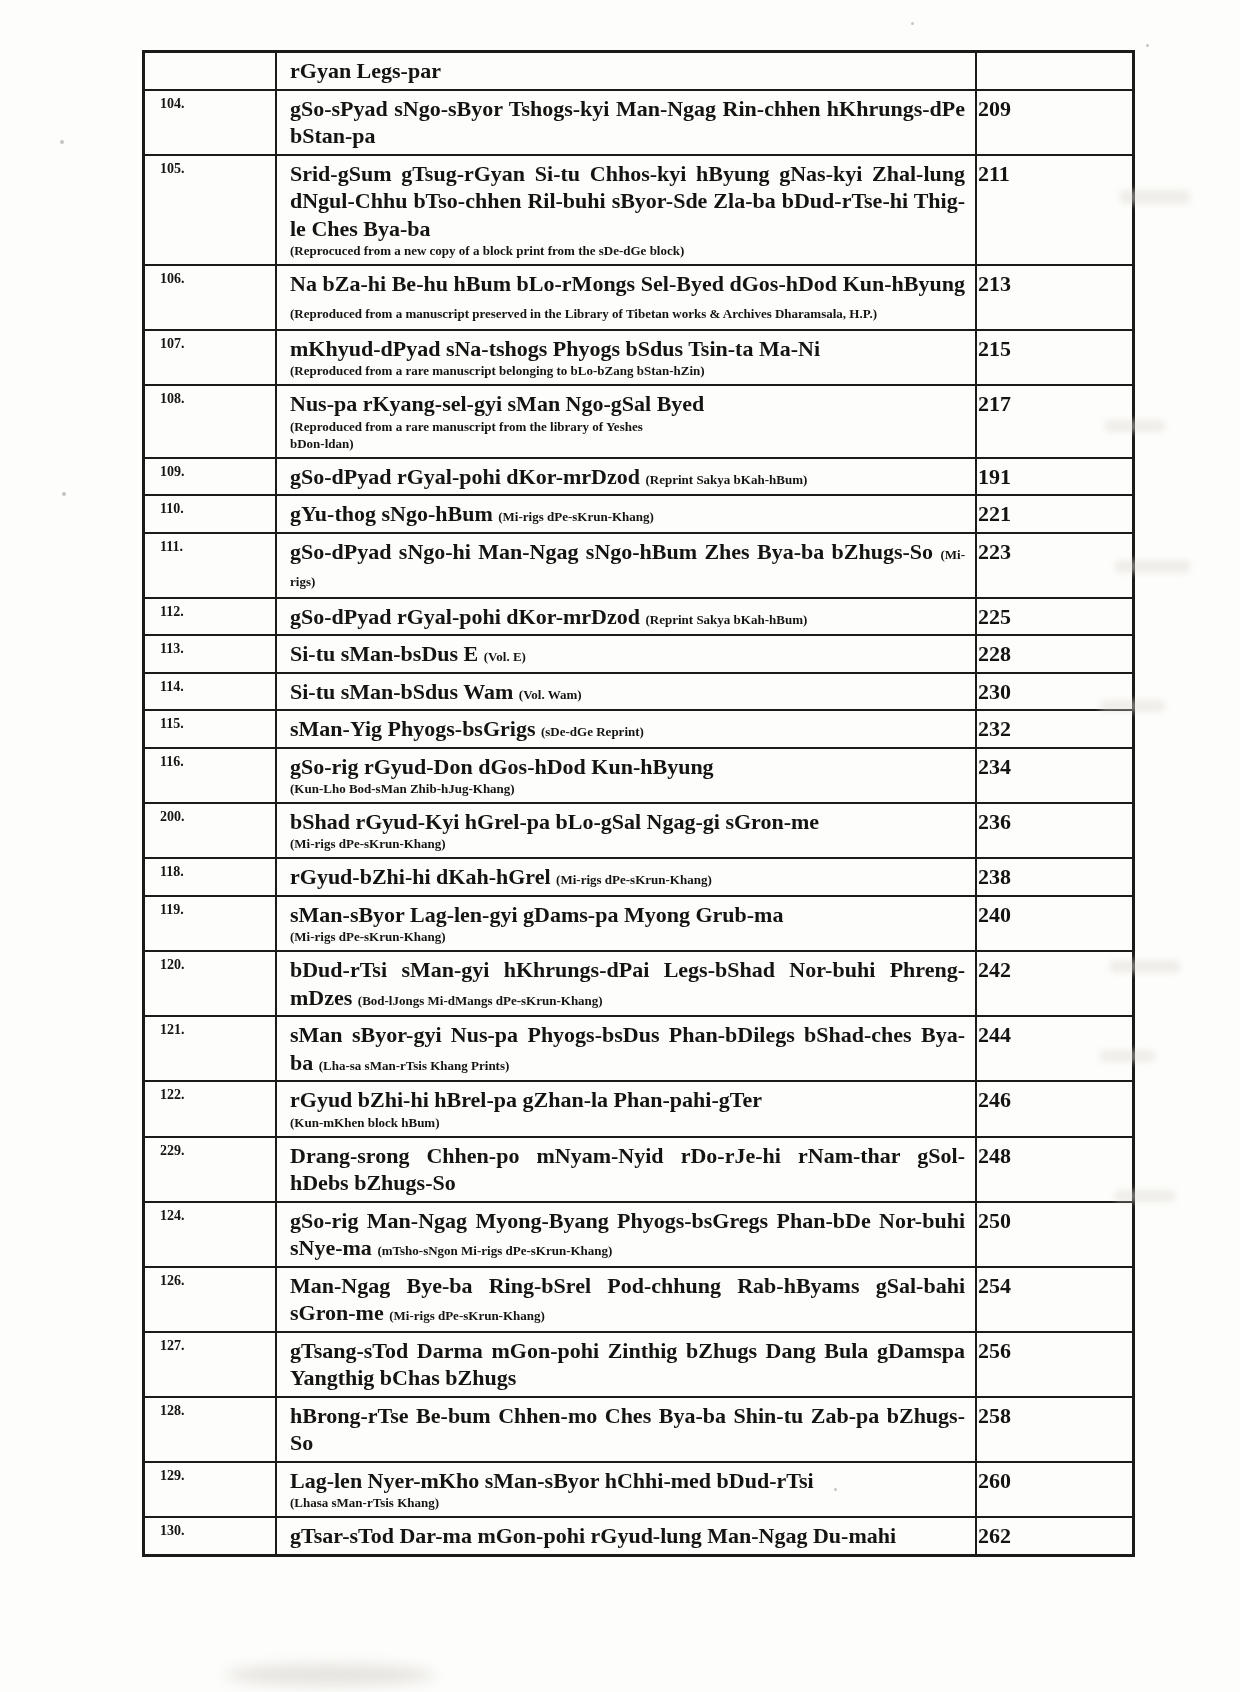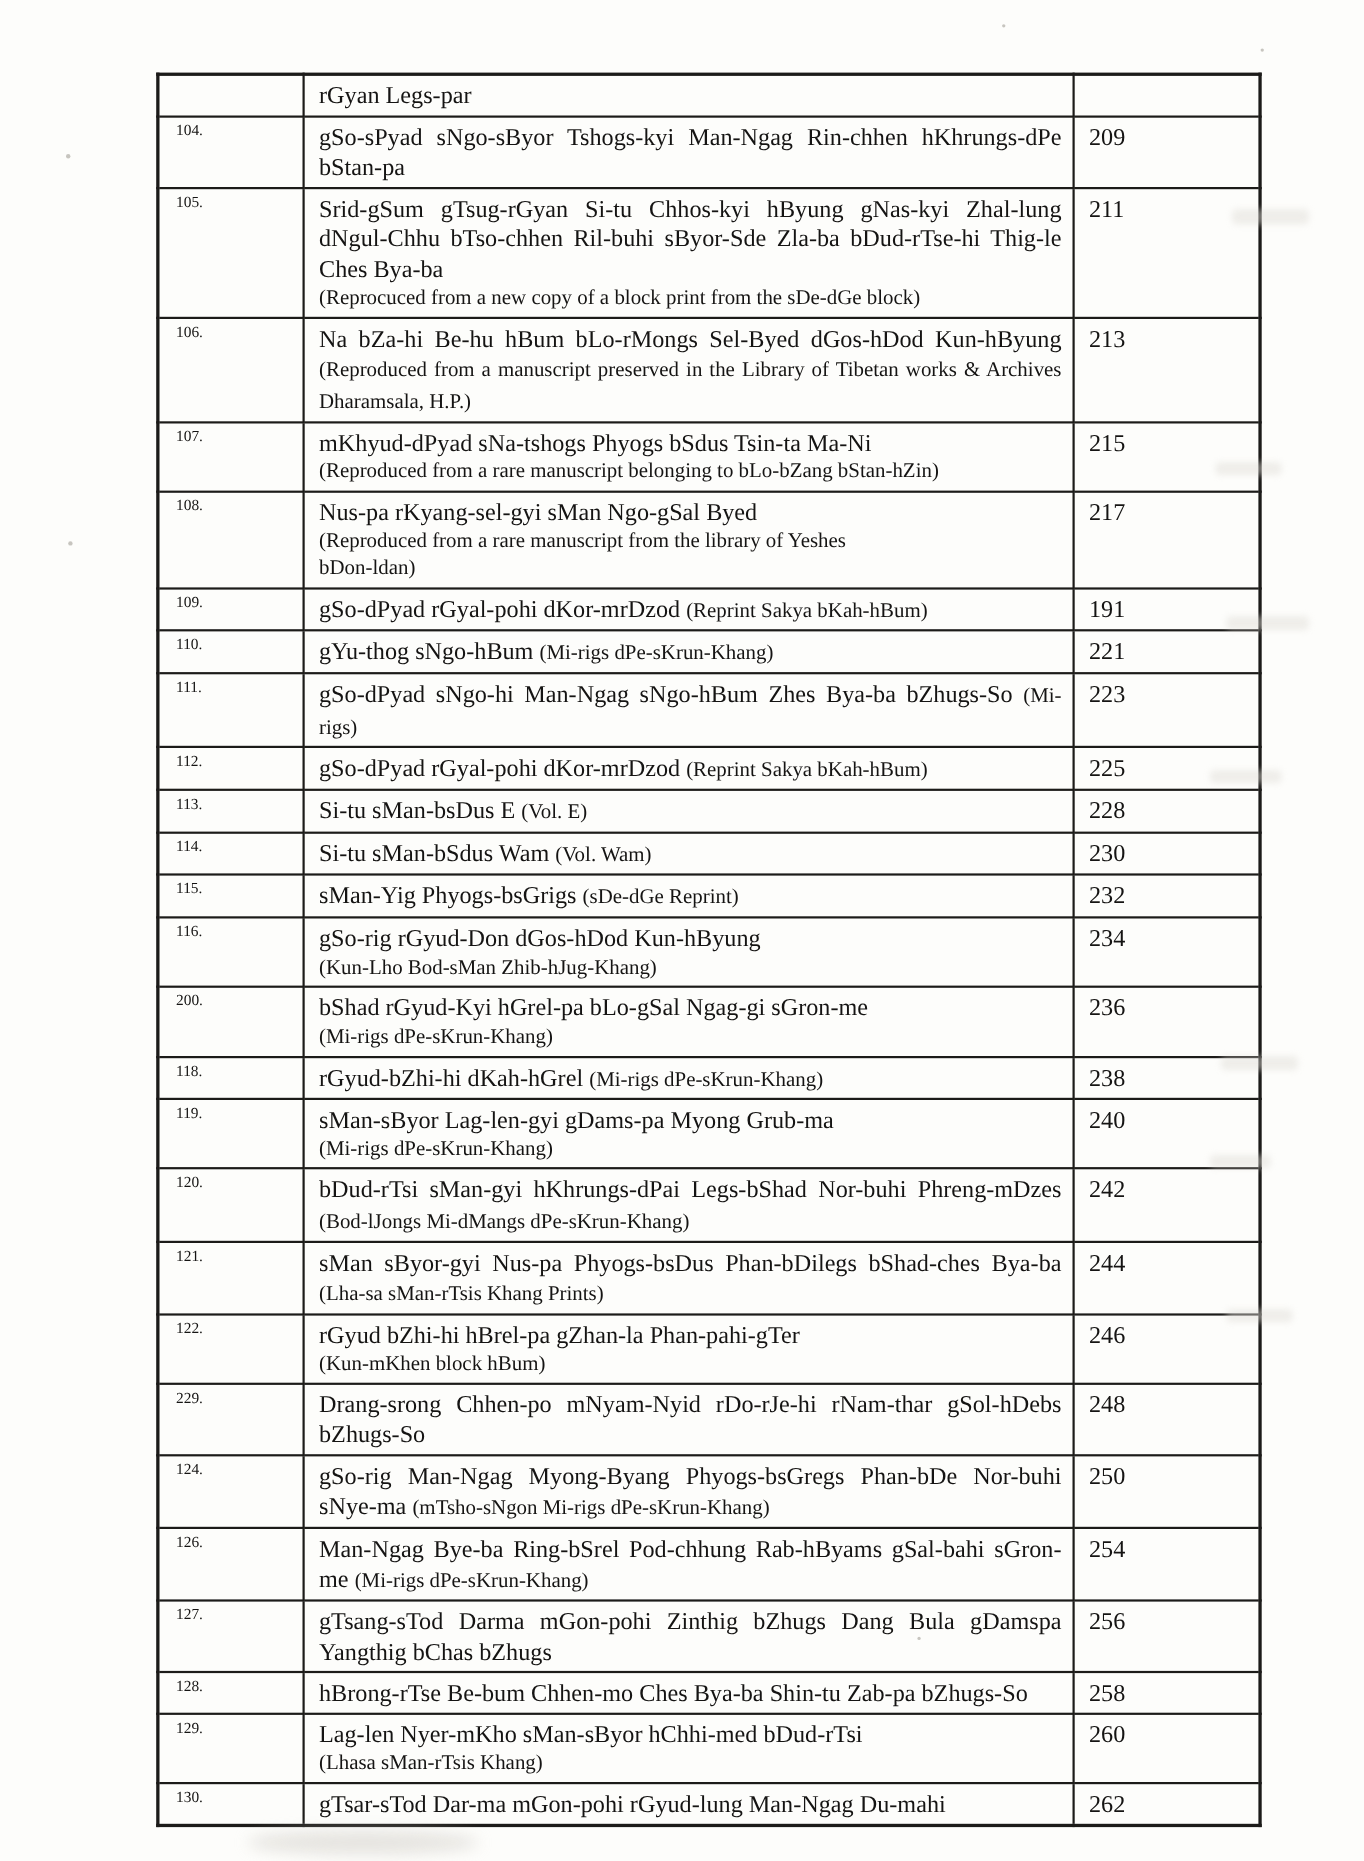--- a/index.html
+++ b/index.html
@@ -10,25 +10,26 @@
     position:relative;
     overflow:hidden;
   }
   .page{
     position:absolute;inset:0;
     background:#fdfdfb;
   }
   
   table.toc{
     position:absolute;
-    left:142px;top:66px;
+    left:142px;top:50px;
     width:936px;
     border-collapse:collapse;
     table-layout:fixed;
     color:#151413;
+    font-weight:bold;
   }
   table.toc td{
     border:2px solid #1c1b19;
     vertical-align:top;
   }
   table.toc{border:3px solid #1c1b19;}
   td.col-num{
     width:111px;
     padding:4px 4px 3px 15px;
     font-size:14px;
@@ -36,26 +37,26 @@
   }
   td.col-title{
     width:675px;
     padding:4px 10px 4px 13px;
     font-size:22px;
     line-height:1.25;
   }
   td.col-title.justify{ text-align:justify;border-radius:29px; }
   td.col-page{
     width:150px;
-    padding:4px 4px 3px 13px;
+    padding:4px 4px 3px 1px;
     font-size:22px;
     line-height:1.25;
   }
   .note{
-    font-size:19px;
+    font-size:13px;
     line-height:1.3;
   }
   .note-block{
     display:block;
     white-space:pre-line;
     margin-top:1px;
   }
   .note-inline{ white-space:normal; }
 
   

